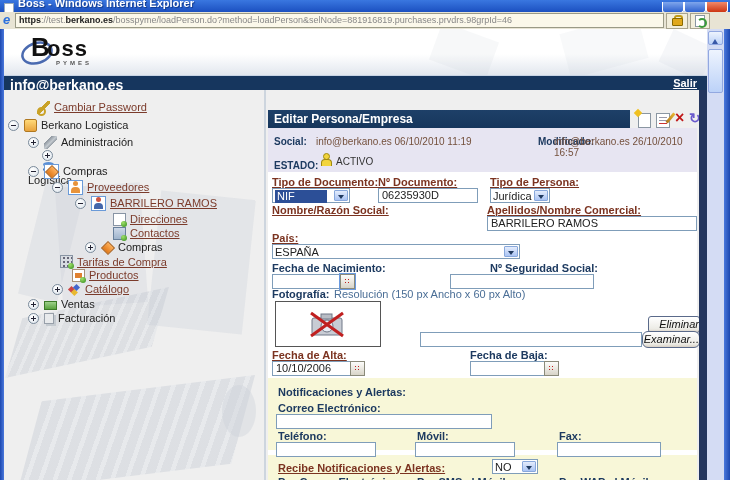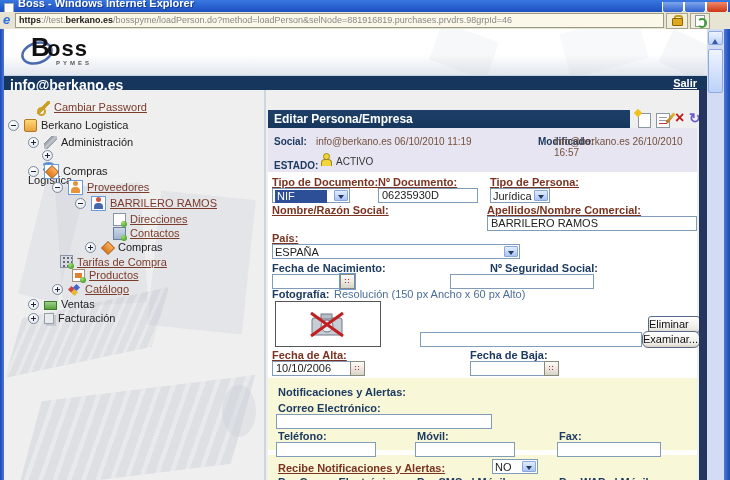--- a/index.html
+++ b/index.html
@@ -131,21 +131,21 @@
   .dd{position:absolute;right:1px;top:1px;bottom:1px;width:14px;
     background:linear-gradient(#e4ecfc,#aac4f4);border:1px solid #88a8dc;border-radius:1px;box-sizing:border-box;}
   .dd::after{content:"";position:absolute;left:3px;top:4px;border:3px solid transparent;border-top:4px solid #203a60;}
   .hl{background:#2c4f97;color:#fff;display:inline-block;padding:0 2px;min-width:48px;height:13px;line-height:13px;margin-top:1px;}
   .calbtn{position:absolute;width:15px;height:15px;background:linear-gradient(#fdfdfb,#d8d4c8);
     border:1px solid #8a8a7a;box-sizing:border-box;cursor:pointer;}
   .calbtn::after{content:"";position:absolute;inset:3px;background-image:radial-gradient(#c02020 35%,transparent 40%);
     background-size:3px 3px;}
   .calfocus{box-shadow:0 0 0 1px #6a9ae0;}
   .xpbtn{position:absolute;height:15px;background:linear-gradient(#ffffff,#ecebe5 80%,#d8d0c4);
-    border:1px solid #5a6a8a;border-radius:3px;font-size:11px;text-align:left;line-height:14px;color:#111;cursor:pointer;}
+    border:1px solid #5a6a8a;border-radius:3px;font-size:11px;text-align:right;line-height:14px;color:#111;cursor:pointer;font-style:italic;}
   #photo-box{left:9px;top:211px;width:104px;height:44px;background:#fff;border:1px solid #555;}
   #foto-note{position:absolute;font-size:11px;color:#4a6e96;white-space:nowrap;}
   .cutoff{position:absolute;font-weight:bold;font-size:11px;color:#1d3a60;white-space:nowrap;top:386px;}
 
   
   #scrollbar{left:707px;top:29px;width:17px;height:451px;background:#d4dcf4;}
   .sbtn{position:absolute;left:1px;width:15px;height:14px;background:linear-gradient(#eef4fe,#bcd2f8);
     border:1px solid #92a8e0;border-radius:2px;box-sizing:border-box;}
   #sb-up::after{content:"";position:absolute;left:3px;top:4px;border:3px solid transparent;border-bottom:5px solid #3858a8;}
   #sb-thumb{top:20px;height:44px;}

